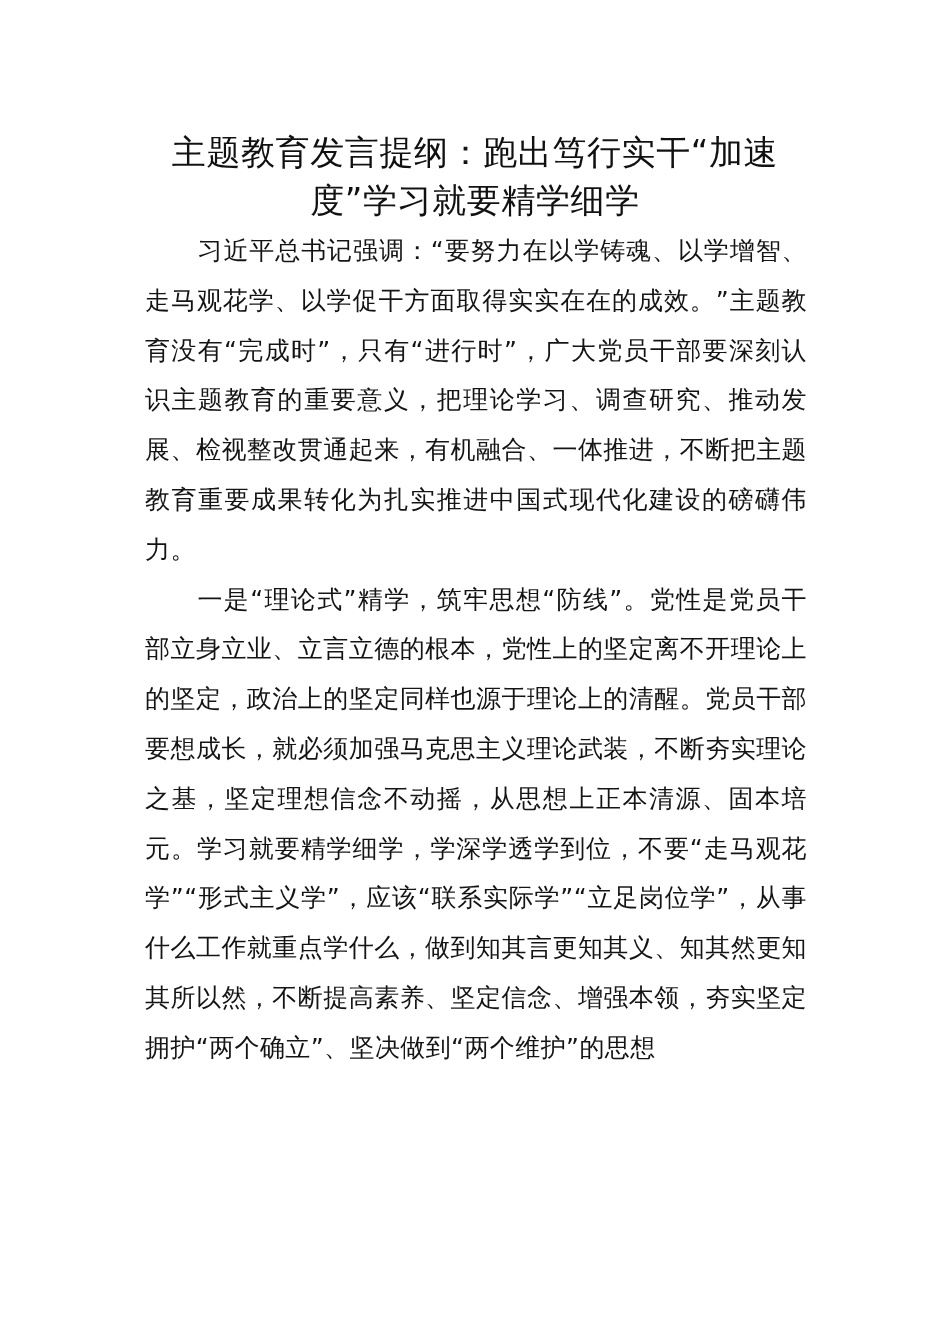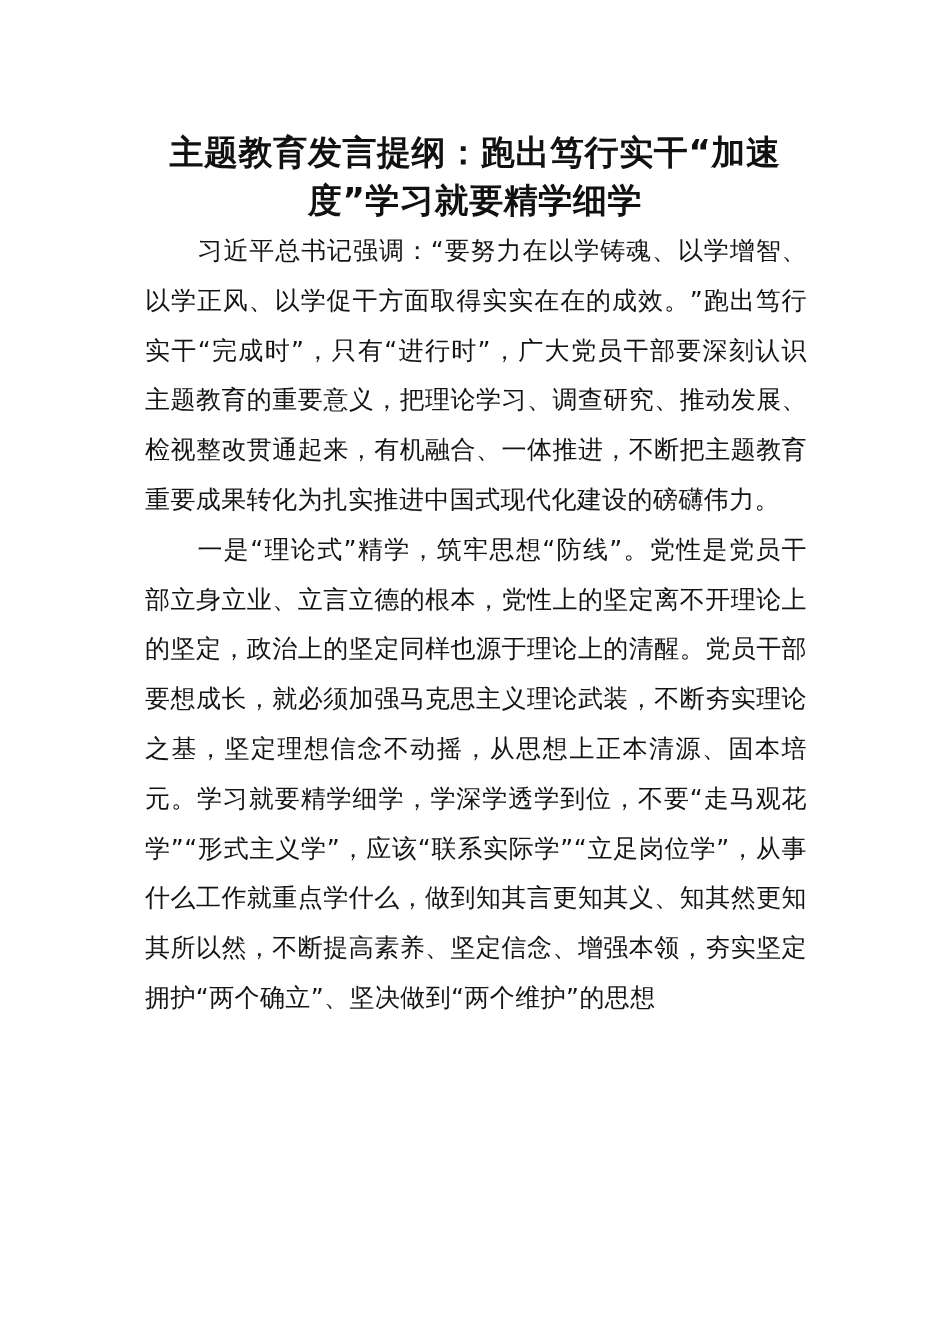--- a/index.html
+++ b/index.html
@@ -25,21 +25,21 @@
   }
   .title {
     position: absolute;
     left: 140px;
     top: 128px;
     width: 670px;
     margin: 0;
     text-align: center;
     font-size: 34px;
     line-height: 48px;
-    font-weight: bold;
+    font-weight: normal;
     color: #111111;
     letter-spacing: 0.6px;
   }
   .title span { display: block; }
   .body {
     position: absolute;
     left: 145px;
     top: 226px;
     width: 662px;
     font-size: 25px;
@@ -56,16 +56,16 @@
 </head>
 <body>
 
 <div class="page">
   <h1 class="title">
     <span>主题教育发言提纲：跑出笃行实干“加速</span>
     <span>度”学习就要精学细学</span>
   </h1>
 
   <div class="body">
-    <p>习近平总书记强调：“要努力在以学铸魂、以学增智、以学正风、以学促干方面取得实实在在的成效。”跑出笃行实干“完成时”，只有“进行时”，广大党员干部要深刻认识主题教育的重要意义，把理论学习、调查研究、推动发展、检视整改贯通起来，有机融合、一体推进，不断把主题教育重要成果转化为扎实推进中国式现代化建设的磅礴伟力。</p>
+    <p>习近平总书记强调：“要努力在以学铸魂、以学增智、走马观花学、以学促干方面取得实实在在的成效。”主题教育没有“完成时”，只有“进行时”，广大党员干部要深刻认识主题教育的重要意义，把理论学习、调查研究、推动发展、检视整改贯通起来，有机融合、一体推进，不断把主题教育重要成果转化为扎实推进中国式现代化建设的磅礴伟力。</p>
     <p>一是“理论式”精学，筑牢思想“防线”。党性是党员干部立身立业、立言立德的根本，党性上的坚定离不开理论上的坚定，政治上的坚定同样也源于理论上的清醒。党员干部要想成长，就必须加强马克思主义理论武装，不断夯实理论之基，坚定理想信念不动摇，从思想上正本清源、固本培元。学习就要精学细学，学深学透学到位，不要“走马观花学”“形式主义学”，应该“联系实际学”“立足岗位学”，从事什么工作就重点学什么，做到知其言更知其义、知其然更知其所以然，不断提高素养、坚定信念、增强本领，夯实坚定拥护“两个确立”、坚决做到“两个维护”的思想</p>
   </div>
 </div>
 
 </body></html>

